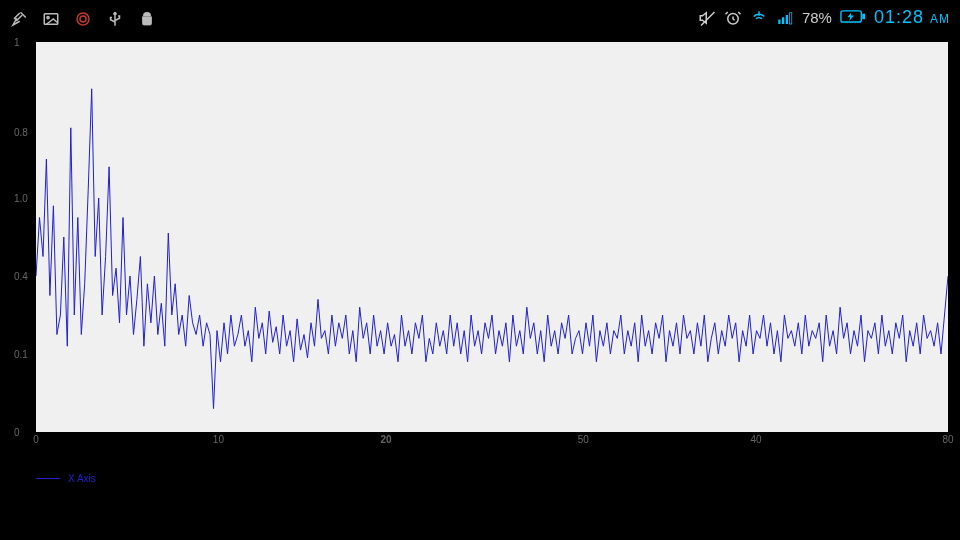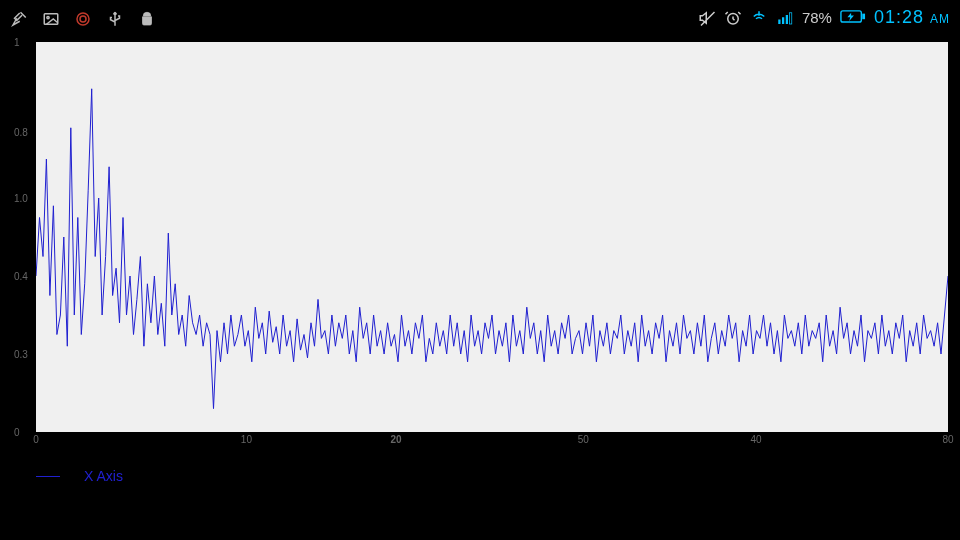--- a/index.html
+++ b/index.html
@@ -9,21 +9,21 @@
   .ic{display:inline-block;width:18px;height:18px;color:#bbb}
   .battery-pct{color:#ccc;font-size:15px}
   .clock{color:#00c2ff;font-size:18px;font-weight:400;letter-spacing:1px}
   .chart-wrap{position:absolute;top:42px;left:14px;width:934px;height:420px}
   .yticks{position:absolute;left:0;top:0;bottom:30px;width:22px}
   .ytick{position:absolute;left:0;width:22px;text-align:left;color:#666;font-size:10px;transform:translateY(-50%)}
   .xticks{position:absolute;left:22px;right:0;bottom:14px;height:14px}
   .xtick{position:absolute;color:#666;font-size:10px;transform:translateX(-50%)}
   .plot{position:absolute;left:22px;top:0;width:912px;height:390px;background:#f0f0f0}
   .plot svg{width:100%;height:100%;display:block}
-  .legend{position:absolute;bottom:-22px;left:22px;display:flex;align-items:center;gap:24px;color:#2020d0;font-size:14px}
+  .legend{position:absolute;bottom:-22px;left:22px;display:flex;align-items:center;gap:8px;color:#2020d0;font-size:10px}
   .legend-line{display:inline-block;width:24px;height:1px;background:#2020d0}
 </style>
 </head>
 <body>
 
 <div class="statusbar">
   <div class="status-left">
     <span class="ic"><svg viewBox="0 0 24 24" fill="none" stroke="#bbb" stroke-width="2">
           <path d="M14 3l7 7M13 4l-7 7 3 3 7-7M9 11l-5 9 9-5"></path>
         </svg></span>
@@ -66,35 +66,35 @@
           <rect x="24" y="5" width="3" height="6" fill="#00c2ff"></rect>
           <path d="M12 4l-4 5h3l-1 4 5-6h-3z" fill="#00c2ff"></path>
         </svg></span>
     <span class="clock"><span>01:28</span> <span style="font-size:12px">AM</span></span>
   </div>
 </div>
 
 <div class="chart-wrap">
   <div class="yticks" id="yticks">
       <div class="ytick" style="top: 390px;">0</div>
-      <div class="ytick" style="top: 312px;">0.3</div>
+      <div class="ytick" style="top: 312px;">0.1</div>
       <div class="ytick" style="top: 234px;">0.4</div>
       <div class="ytick" style="top: 156px;">1.0</div>
       <div class="ytick" style="top: 90px;">0.8</div>
       <div class="ytick" style="top: 0px;">1</div>
     </div>
   <div class="plot">
     <svg id="plotsvg" viewBox="0 0 912 390" preserveAspectRatio="none">
         <path d="M0.0 234.0 L3.5 175.5 L7.0 214.5 L10.4 117.0 L13.9 253.5 L17.4 163.8 L20.9 292.5 L24.4 273.0 L27.8 195.0 L31.3 304.2 L34.8 85.8 L38.3 273.0 L41.8 175.5 L45.3 292.5 L48.7 241.8 L52.2 148.2 L55.7 46.8 L59.2 214.5 L62.7 156.0 L66.1 273.0 L69.6 214.5 L73.1 124.8 L76.6 253.5 L80.1 226.2 L83.5 280.8 L87.0 175.5 L90.5 273.0 L94.0 234.0 L97.5 292.5 L100.9 257.4 L104.4 214.5 L107.9 304.2 L111.4 241.8 L114.9 280.8 L118.4 234.0 L121.8 292.5 L125.3 261.3 L128.8 304.2 L132.3 191.1 L135.8 273.0 L139.2 241.8 L142.7 292.5 L146.2 273.0 L149.7 304.2 L153.2 253.5 L156.6 280.8 L160.1 292.5 L163.6 273.0 L167.1 304.2 L170.6 280.8 L174.0 292.5 L177.5 366.6 L181.0 288.6 L184.5 319.8 L188.0 280.8 L191.5 312.0 L194.9 273.0 L198.4 304.2 L201.9 292.5 L205.4 273.0 L208.9 304.2 L212.3 288.6 L215.8 319.8 L219.3 265.2 L222.8 296.4 L226.3 280.8 L229.7 312.0 L233.2 269.1 L236.7 300.3 L240.2 284.7 L243.7 312.0 L247.1 273.0 L250.6 304.2 L254.1 288.6 L257.6 319.8 L261.1 276.9 L264.5 308.1 L268.0 292.5 L271.5 315.9 L275.0 280.8 L278.5 304.2 L282.0 257.4 L285.4 296.4 L288.9 288.6 L292.4 312.0 L295.9 273.0 L299.4 304.2 L302.8 280.8 L306.3 296.4 L309.8 273.0 L313.3 312.0 L316.8 288.6 L320.2 319.8 L323.7 265.2 L327.2 296.4 L330.7 280.8 L334.2 312.0 L337.6 273.0 L341.1 304.2 L344.6 288.6 L348.1 312.0 L351.6 280.8 L355.1 304.2 L358.5 292.5 L362.0 319.8 L365.5 273.0 L369.0 304.2 L372.5 288.6 L375.9 312.0 L379.4 280.8 L382.9 296.4 L386.4 273.0 L389.9 319.8 L393.3 296.4 L396.8 312.0 L400.3 280.8 L403.8 304.2 L407.3 288.6 L410.7 312.0 L414.2 273.0 L417.7 304.2 L421.2 280.8 L424.7 312.0 L428.2 288.6 L431.6 319.8 L435.1 273.0 L438.6 304.2 L442.1 288.6 L445.6 312.0 L449.0 280.8 L452.5 296.4 L456.0 273.0 L459.5 312.0 L463.0 288.6 L466.4 304.2 L469.9 280.8 L473.4 319.8 L476.9 273.0 L480.4 304.2 L483.8 288.6 L487.3 312.0 L490.8 265.2 L494.3 296.4 L497.8 280.8 L501.3 312.0 L504.7 288.6 L508.2 319.8 L511.7 273.0 L515.2 304.2 L518.7 288.6 L522.1 312.0 L525.6 280.8 L529.1 296.4 L532.6 273.0 L536.1 312.0 L539.5 296.4 L543.0 288.6 L546.5 312.0 L550.0 280.8 L553.5 304.2 L556.9 273.0 L560.4 319.8 L563.9 288.6 L567.4 304.2 L570.9 280.8 L574.4 312.0 L577.8 288.6 L581.3 296.4 L584.8 273.0 L588.3 312.0 L591.8 288.6 L595.2 304.2 L598.7 280.8 L602.2 319.8 L605.7 273.0 L609.2 304.2 L612.6 288.6 L616.1 312.0 L619.6 280.8 L623.1 296.4 L626.6 273.0 L630.0 319.8 L633.5 288.6 L637.0 304.2 L640.5 280.8 L644.0 312.0 L647.5 273.0 L650.9 296.4 L654.4 288.6 L657.9 312.0 L661.4 280.8 L664.9 304.2 L668.3 273.0 L671.8 319.8 L675.3 296.4 L678.8 280.8 L682.3 312.0 L685.7 288.6 L689.2 304.2 L692.7 273.0 L696.2 296.4 L699.7 280.8 L703.1 319.8 L706.6 288.6 L710.1 304.2 L713.6 273.0 L717.1 312.0 L720.5 288.6 L724.0 296.4 L727.5 273.0 L731.0 304.2 L734.5 280.8 L738.0 312.0 L741.4 288.6 L744.9 319.8 L748.4 273.0 L751.9 296.4 L755.4 288.6 L758.8 304.2 L762.3 280.8 L765.8 312.0 L769.3 273.0 L772.8 304.2 L776.2 288.6 L779.7 296.4 L783.2 280.8 L786.7 319.8 L790.2 273.0 L793.6 304.2 L797.1 288.6 L800.6 312.0 L804.1 265.2 L807.6 296.4 L811.1 280.8 L814.5 312.0 L818.0 288.6 L821.5 304.2 L825.0 273.0 L828.5 319.8 L831.9 288.6 L835.4 296.4 L838.9 280.8 L842.4 312.0 L845.9 273.0 L849.3 304.2 L852.8 288.6 L856.3 312.0 L859.8 280.8 L863.3 296.4 L866.7 273.0 L870.2 319.8 L873.7 288.6 L877.2 304.2 L880.7 280.8 L884.2 312.0 L887.6 273.0 L891.1 296.4 L894.6 288.6 L898.1 304.2 L901.6 280.8 L905.0 312.0 L908.5 273.0 L912.0 234.0 " fill="none" stroke="#2020d0" stroke-width="1"></path>
       </svg>
   </div>
   <div class="xticks" id="xticks">
       <div class="xtick" style="left: 0px;">0</div>
-      <div class="xtick" style="left: 182.4px; margin-left: 28px;">10</div>
-      <div class="xtick" style="left: 360px; font-weight: bold;">20</div>
+      <div class="xtick" style="left: 182.4px;">10</div>
+      <div class="xtick" style="left: 350px; font-weight: bold;">20</div>
       <div class="xtick" style="left: 547.2px;">50</div>
       <div class="xtick" style="left: 720px;">40</div>
       <div class="xtick" style="left: 912px;">80</div>
     </div>
   <div class="legend">
     <span class="legend-line"></span>
     <span>X Axis</span>
   </div>
 </div>
 

